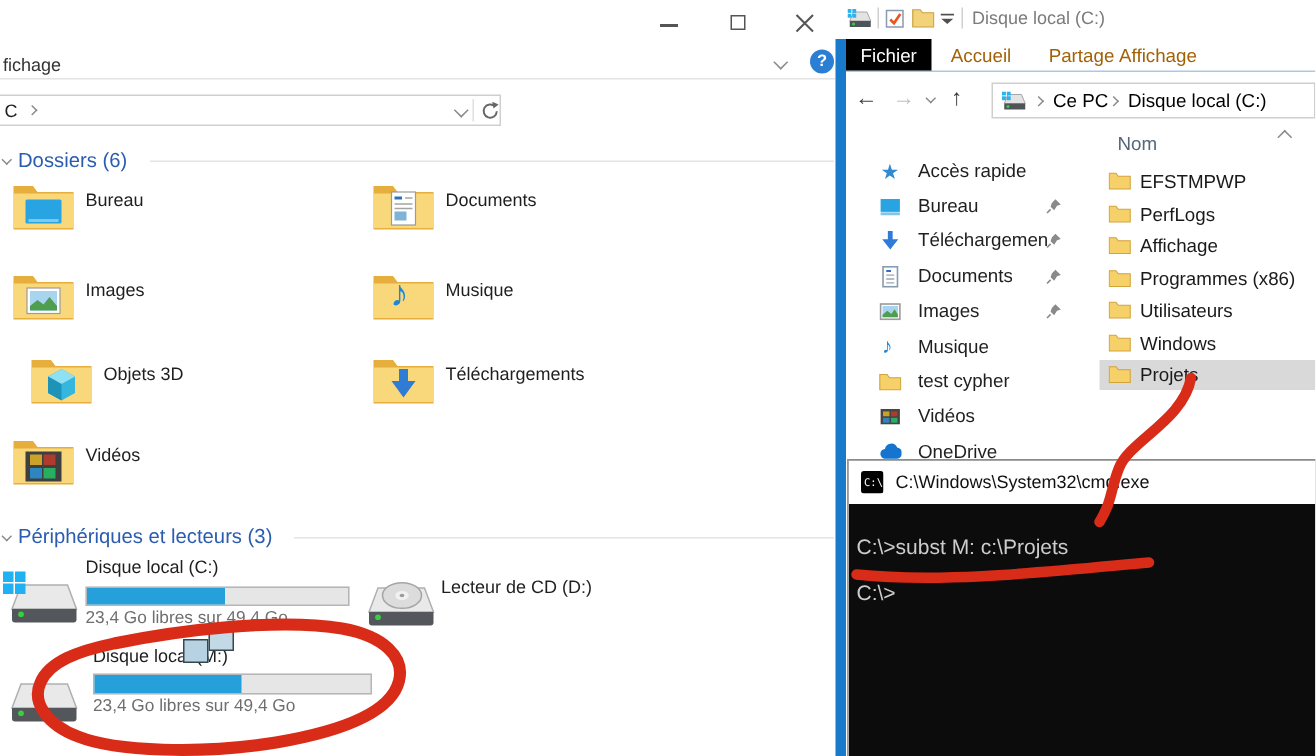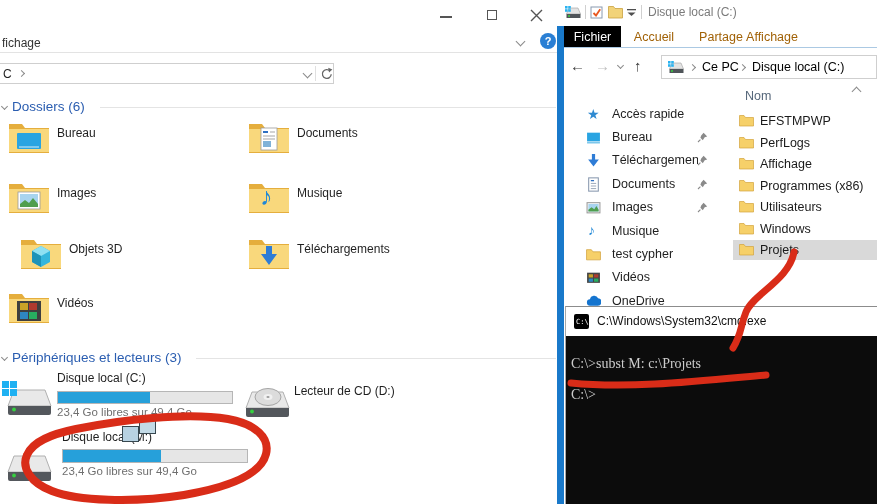--- a/index.html
+++ b/index.html
@@ -42,21 +42,21 @@
   .frow{position:absolute;left:176px;width:144px;height:20px}
   .frow.sel{background:#d9d9d9}
   .frow .ic{position:absolute;left:6px;top:3px}
   .frow .lb{position:absolute;left:27px;top:3px;font-size:12.5px;color:#1a1a1a;white-space:nowrap}
 
   
   .cmd{position:absolute;left:565px;top:306px;width:312px;height:198px;z-index:5;
        border-top:1px solid #8c8c8c;border-left:1px solid #a8a8a8;box-sizing:border-box;background:#0c0c0c}
   .cmd .tbar{position:absolute;left:0;top:0;width:100%;height:29px;background:#fff}
   .cmd .ttl{position:absolute;left:31px;top:7px;font-size:12px;color:#111;white-space:nowrap}
-  .cmd .line{position:absolute;left:5px;font-family:Liberation Serif, serif;
+  .cmd .line{position:absolute;left:5px;font-family:Liberation Sans, sans-serif;
              font-size:14px;color:#cccccc;white-space:pre}
 
   .anno{position:absolute;left:0;top:0;width:877px;height:504px;z-index:10;pointer-events:none}
   .glyph{line-height:1}
 </style>
 </head>
 <body>
 
 <div class="stage">
 

